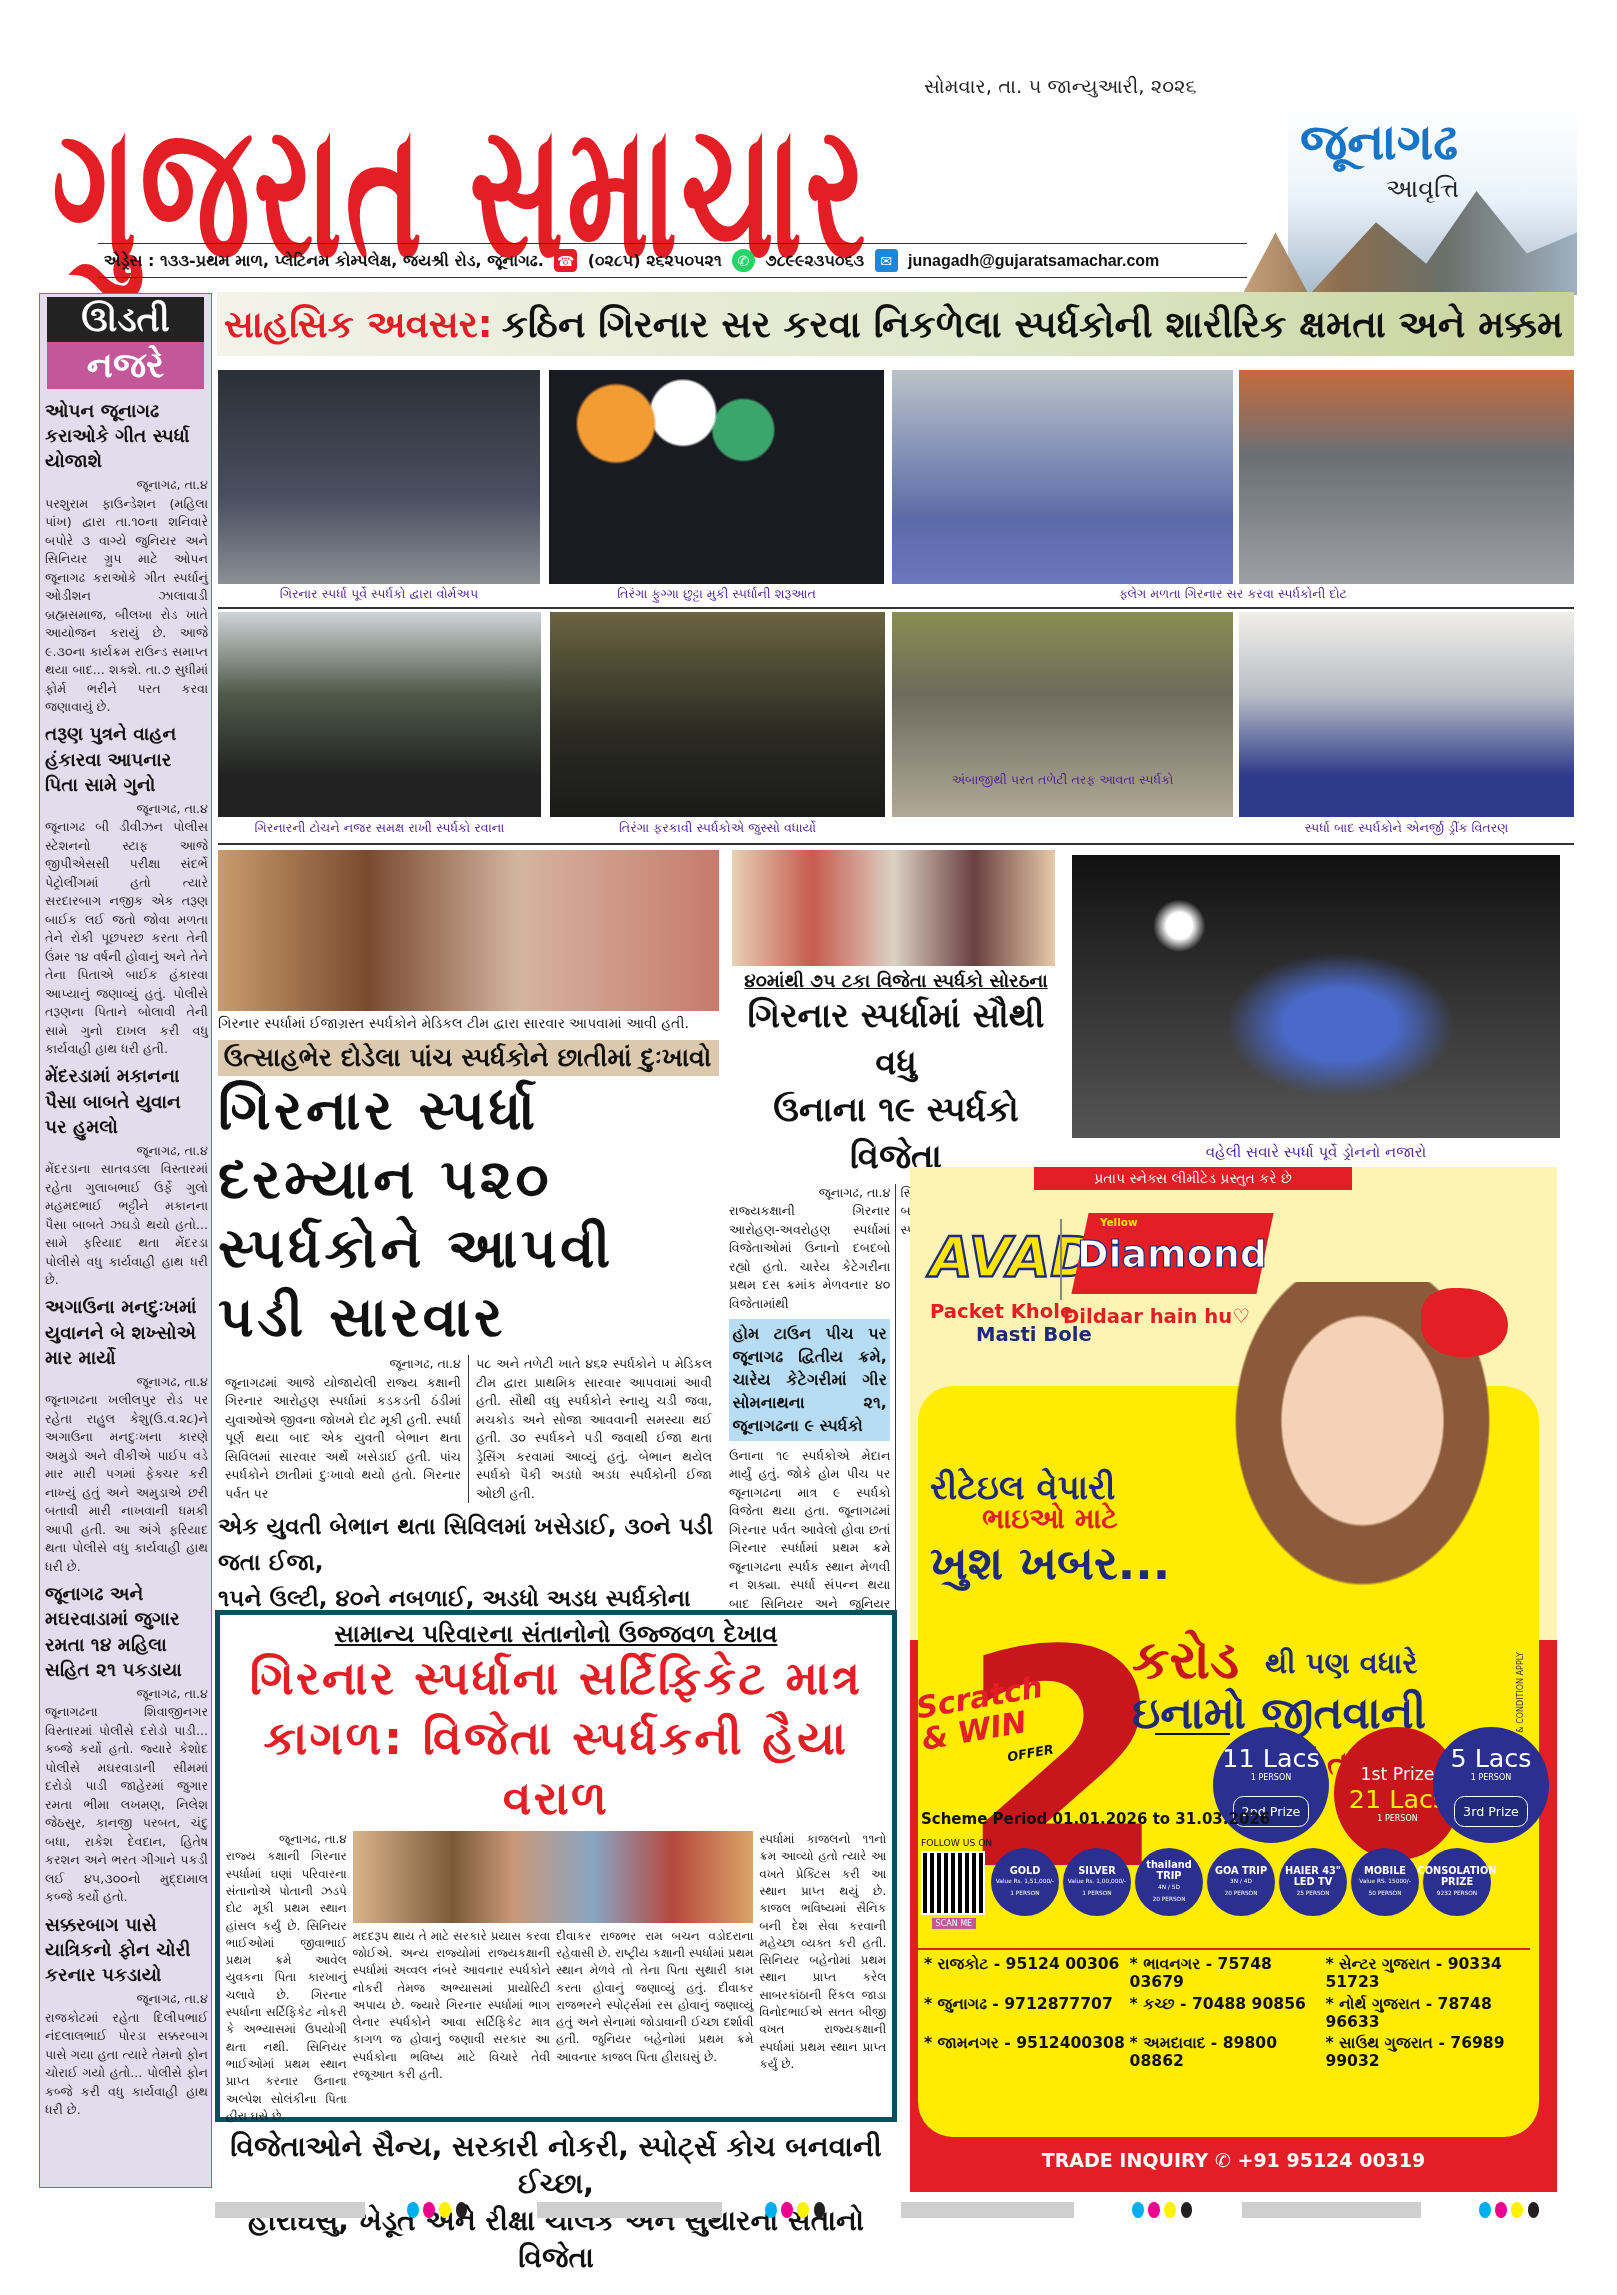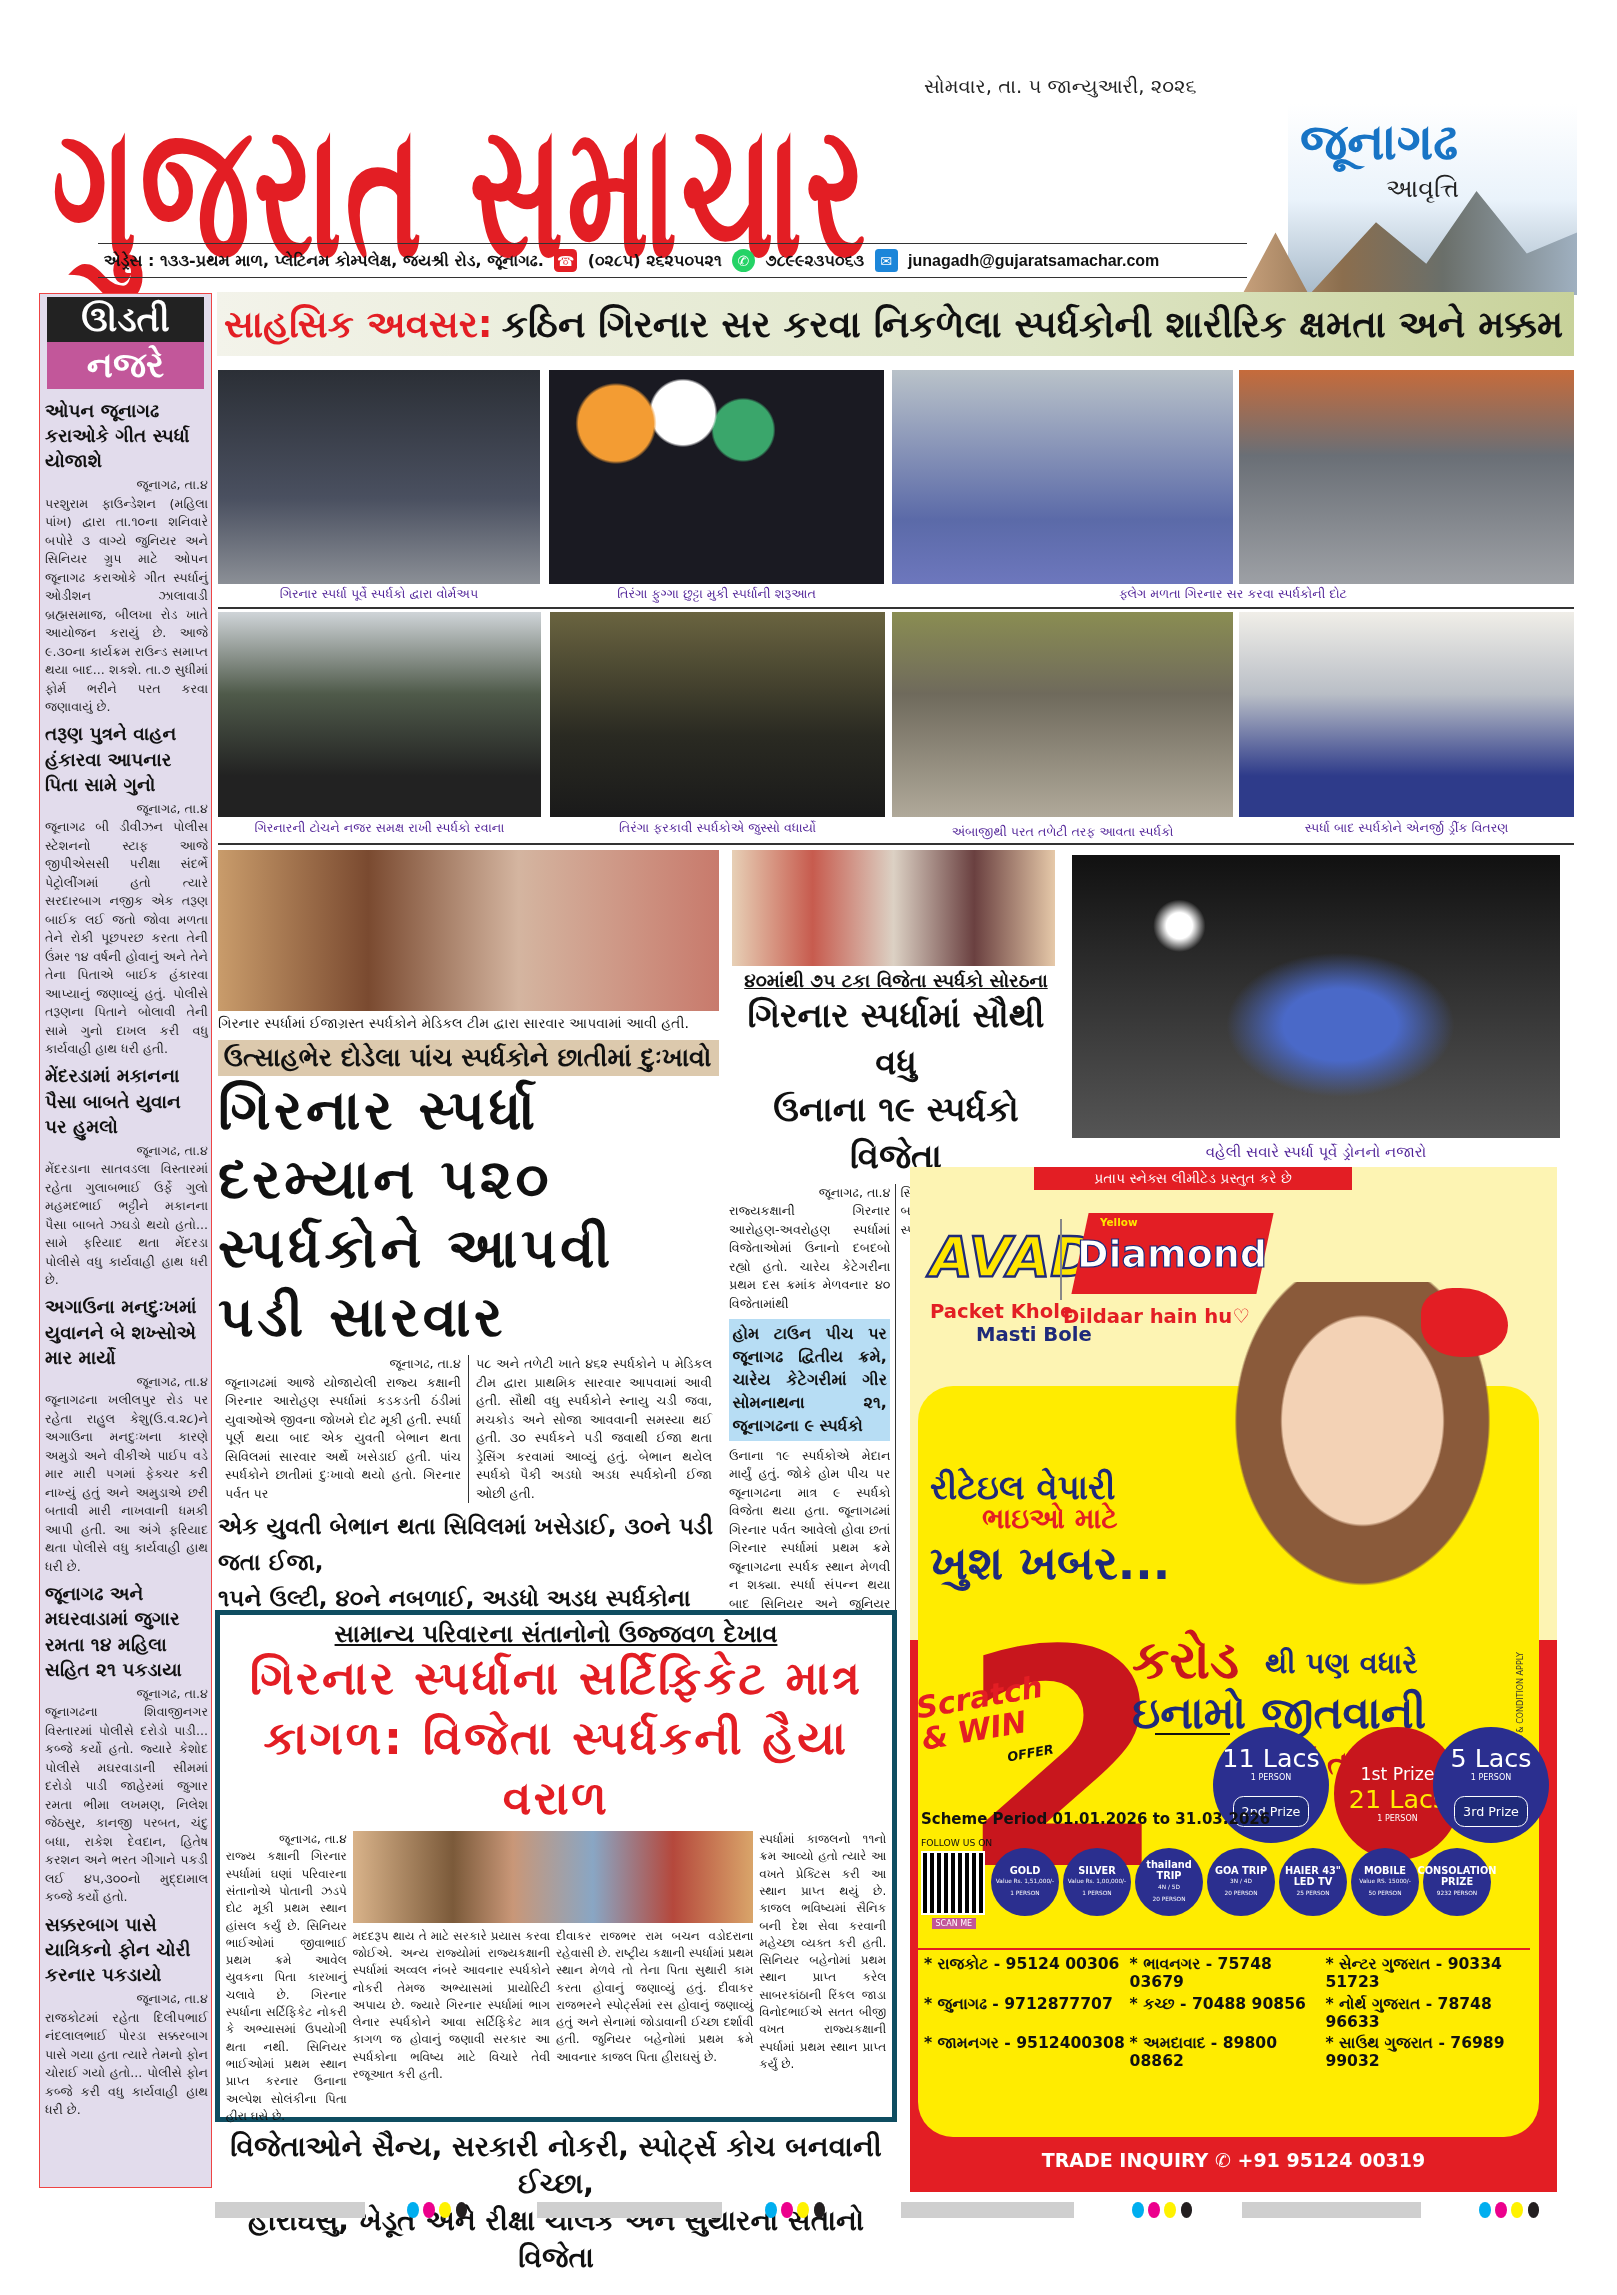--- a/index.html
+++ b/index.html
@@ -157,21 +157,21 @@
 <div class="abs cap" style="left:549px;top:586px;width:335px">તિરંગા ફુગ્ગા છુટ્ટા મુકી સ્પર્ધાની શરૂઆત</div>
 <div class="abs cap" style="left:892px;top:586px;width:682px">ફ્લેગ મળતા ગિરનાર સર કરવા સ્પર્ધકોની દોટ</div>
 <div class="abs hr" style="left:218px;top:607px;width:1356px;height:2.3px"></div>
 
 <div class="abs photo" style="left:218px;top:612px;width:323px;height:205px;background:linear-gradient(180deg,#cfd4d8,#4f5a4a 40%,#222 80%)"></div>
 <div class="abs photo" style="left:550px;top:612px;width:335px;height:205px;background:linear-gradient(180deg,#6a6440,#2a2a22 60%,#1a1a1a)"></div>
 <div class="abs photo" style="left:892px;top:612px;width:341px;height:205px;background:linear-gradient(180deg,#8a8d52,#6f6a5c 40%,#b0a99a)"></div>
 <div class="abs photo" style="left:1239px;top:612px;width:335px;height:205px;background:linear-gradient(180deg,#f0eee8,#b9bec6 40%,#2e3b8a 80%)"></div>
 <div class="abs cap" style="left:218px;top:820px;width:323px">ગિરનારની ટોચને નજર સમક્ષ રાખી સ્પર્ધકો રવાના</div>
 <div class="abs cap" style="left:550px;top:820px;width:335px">તિરંગા ફરકાવી સ્પર્ધકોએ જુસ્સો વધાર્યો</div>
-<div class="abs cap" style="left:892px;top:824px;width:341px">અંબાજીથી પરત તળેટી તરફ આવતા સ્પર્ધકો</div>
+<div class="abs cap" style="left:892px;top:772px;width:341px">અંબાજીથી પરત તળેટી તરફ આવતા સ્પર્ધકો</div>
 <div class="abs cap" style="left:1239px;top:820px;width:335px">સ્પર્ધા બાદ સ્પર્ધકોને એનર્જી ડ્રીંક વિતરણ</div>
 <div class="abs hr" style="left:218px;top:843px;width:1356px;height:2.3px"></div>
 
 <div class="abs photo" style="left:218px;top:850px;width:501px;height:161px;background:linear-gradient(90deg,#c99c6b,#7a4a30 30%,#d4b5a0 60%,#c87a6c)"></div>
 <div class="abs" style="left:218px;top:1015px;width:501px;font-size:14px">ગિરનાર સ્પર્ધામાં ઈજાગ્રસ્ત સ્પર્ધકોને મેડિકલ ટીમ દ્વારા સારવાર આપવામાં આવી હતી.</div>
 
 <div class="abs photo" style="left:732px;top:850px;width:323px;height:116px;background:linear-gradient(90deg,#e7d0b6,#c75b4e 25%,#dcd1c4 50%,#6a4040 75%,#e6c9a9)"></div>
 
 <div class="abs photo" style="left:1072px;top:855px;width:488px;height:283px;background:radial-gradient(ellipse at 55% 60%,#4a69c8 0 15%,transparent 30%),radial-gradient(circle at 22% 25%,#fff 0 3%,transparent 6%),linear-gradient(180deg,#111,#3a3a3a 60%,#555)"></div>
 <div class="abs cap" style="left:1072px;top:1143px;width:488px;font-size:15px">વહેલી સવારે સ્પર્ધા પૂર્વે ડ્રોનનો નજારો</div>

